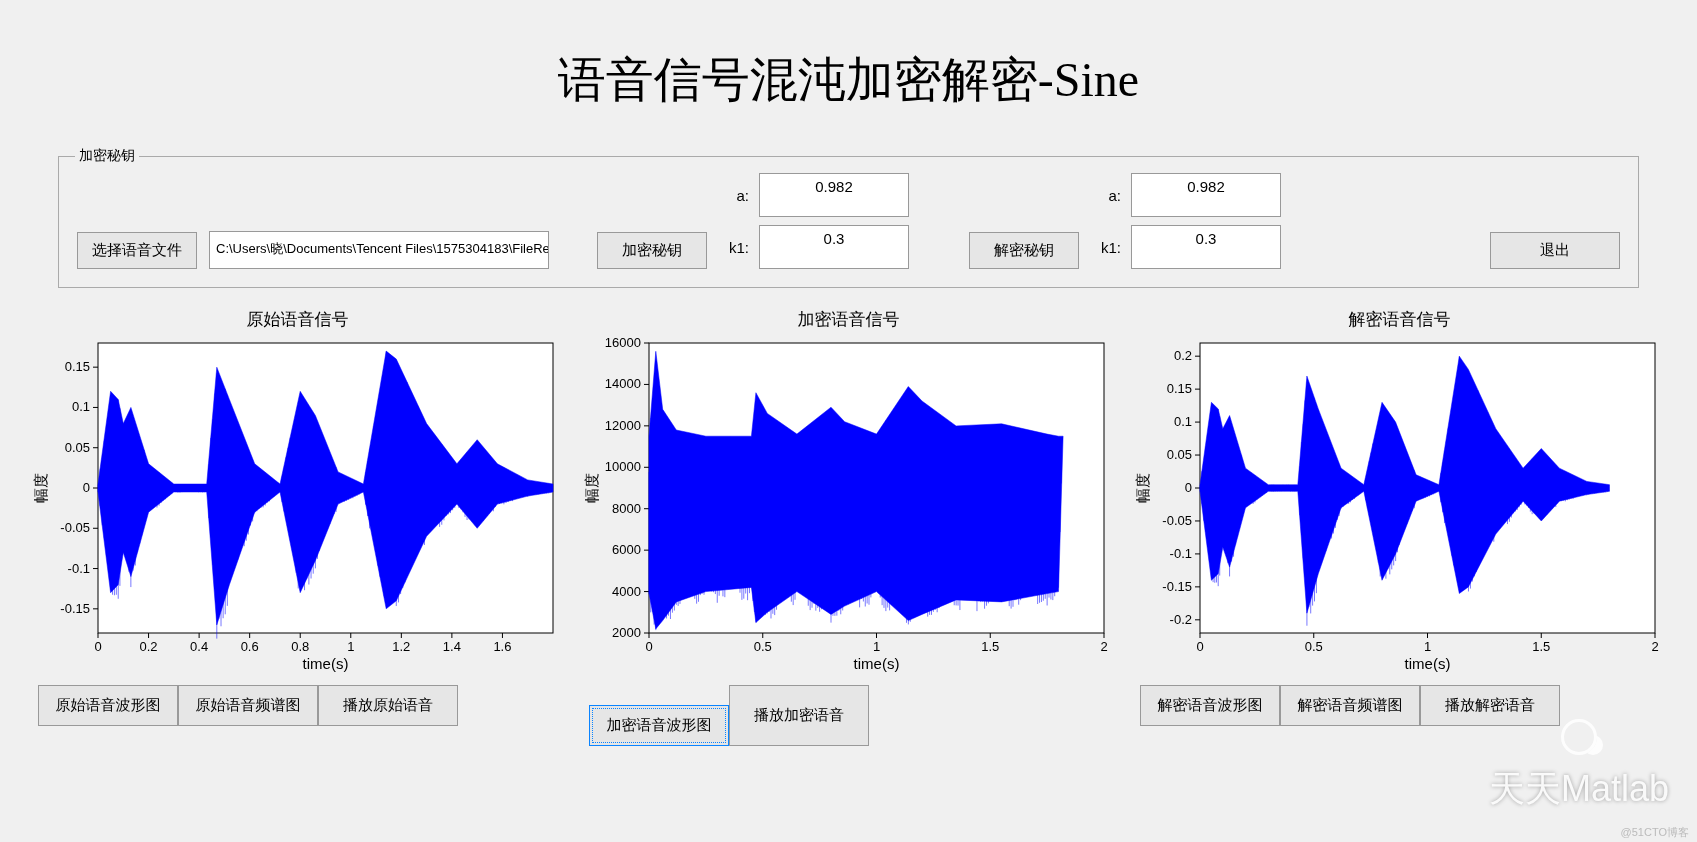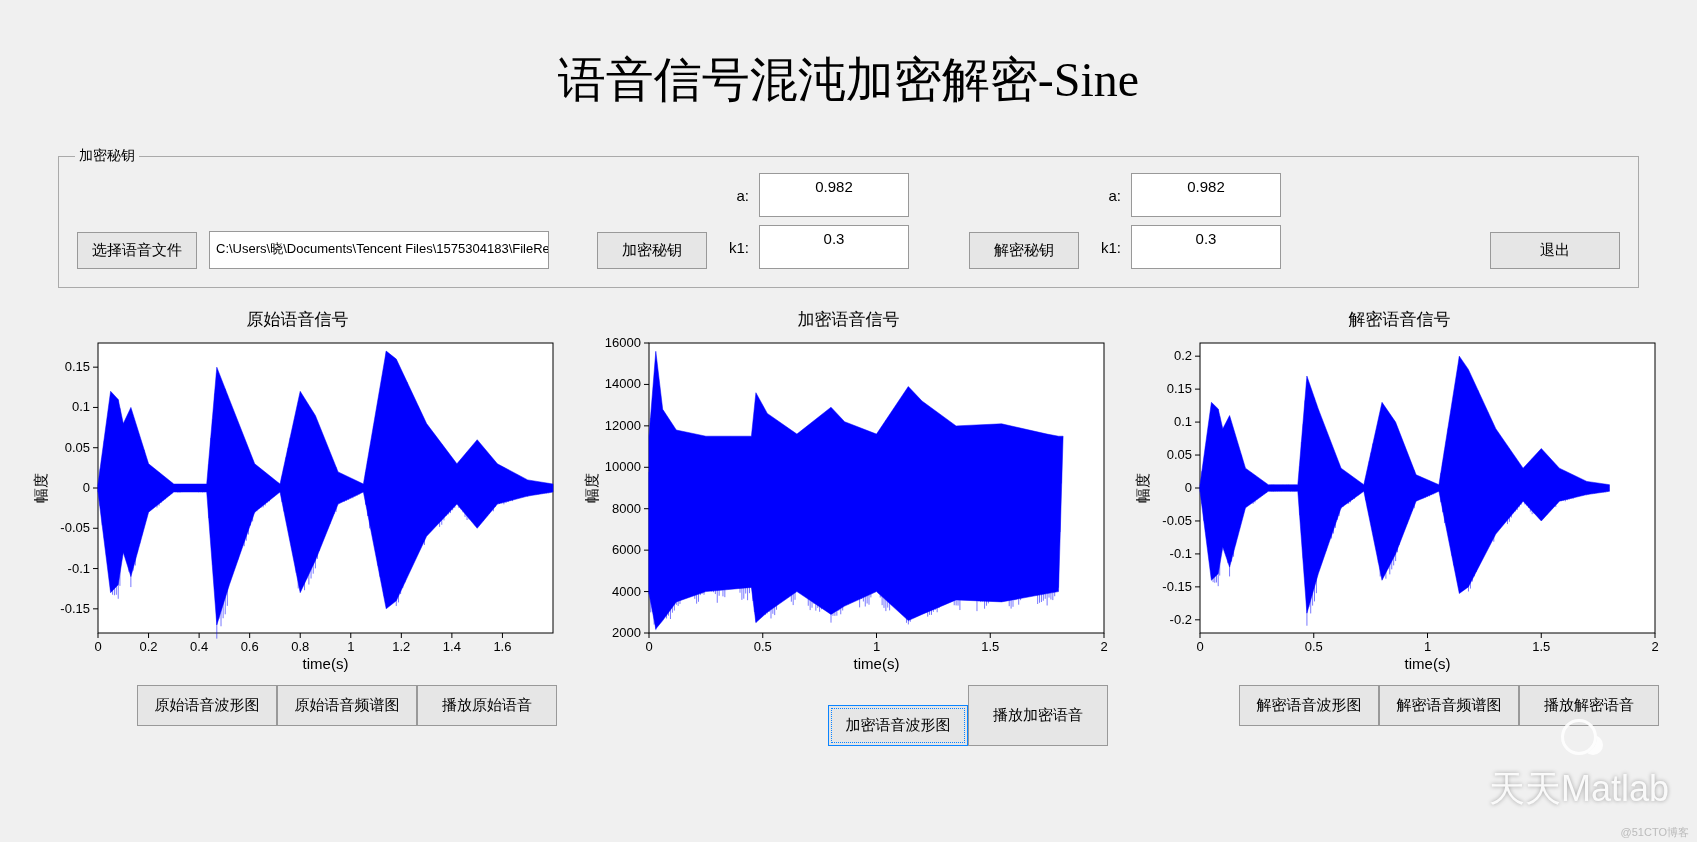--- a/index.html
+++ b/index.html
@@ -79,21 +79,21 @@
   }
   .plots-row {
     display: flex;
     justify-content: space-between;
     padding: 10px 30px 0 30px;
   }
   .plot-col { width: 535px; }
   .plot-title { text-align: center; font-size: 17px; margin-bottom: 4px; }
   .axes-wrap { position: relative; height: 340px; }
   .axes-wrap svg { display: block; }
-  .btn-row { display: flex; justify-content: flex-end; padding: 10px 8px; }
+  .btn-row { display: flex; justify-content: flex-start; padding: 10px 8px; }
   .btn-row .mat-btn { min-width: 140px; font-size: 15px; padding: 10px 6px; }
   .watermark {
     position: absolute;
     right: 28px; bottom: 28px;
     color: rgba(255,255,255,0.9);
     font-size: 36px;
     font-family: "Microsoft YaHei", sans-serif;
     text-shadow: 0 0 4px rgba(0,0,0,.35);
     display: flex; align-items: center; gap: 6px;
     pointer-events: none;

